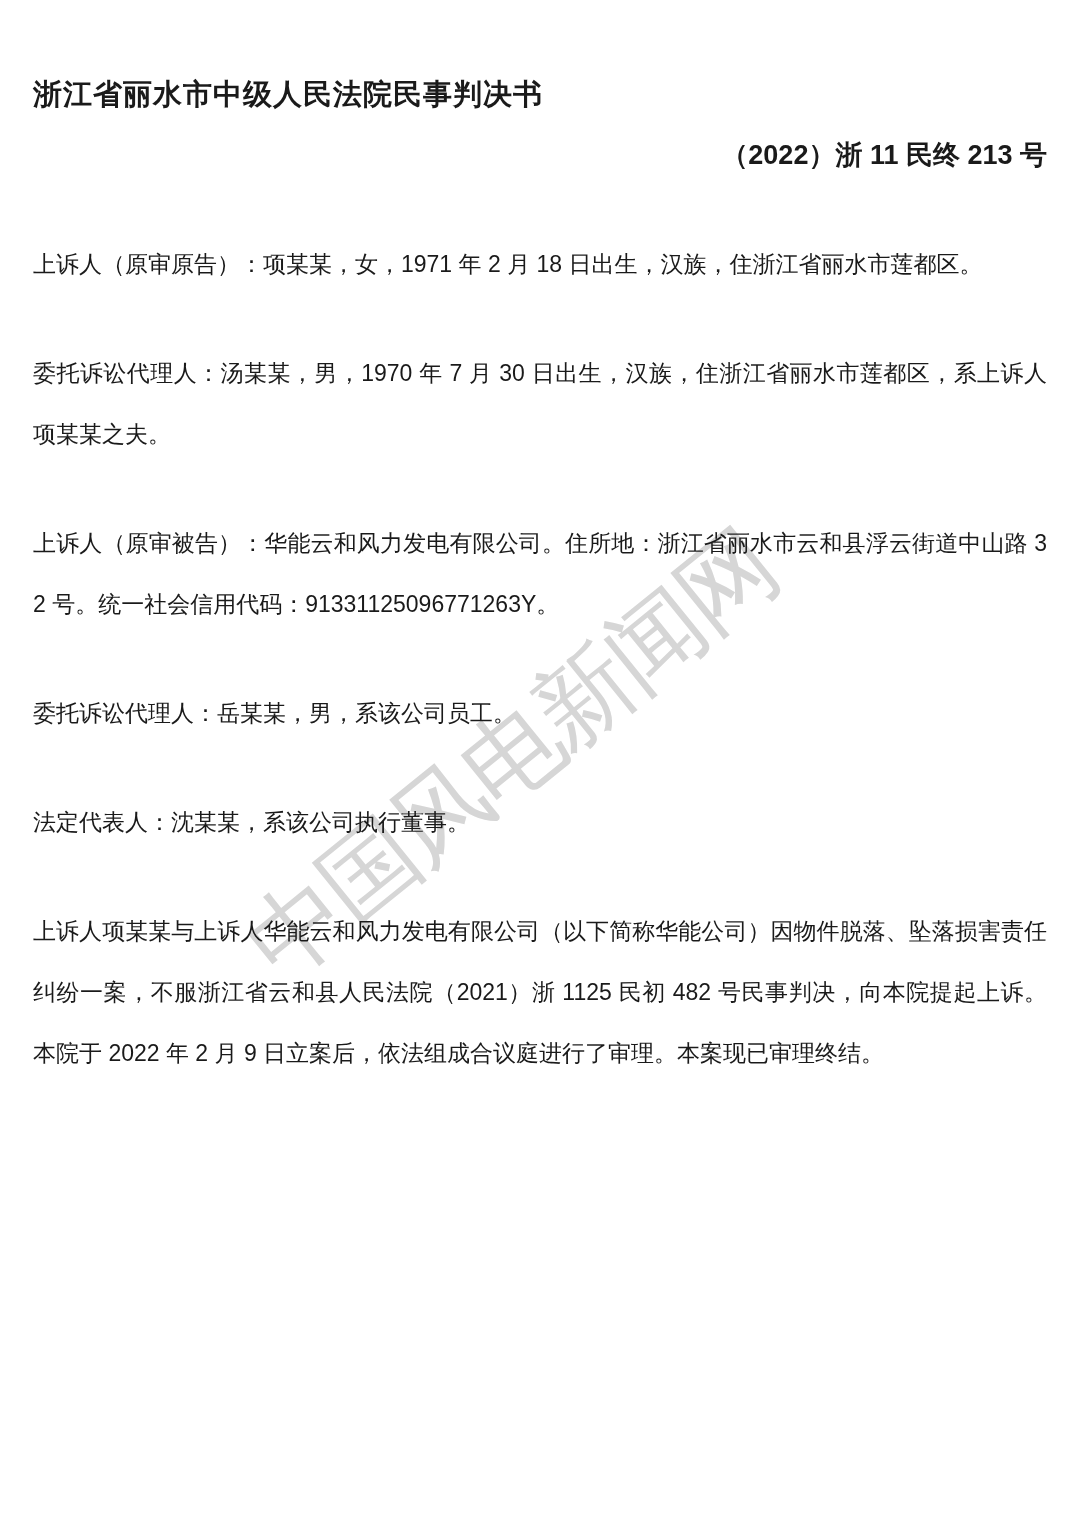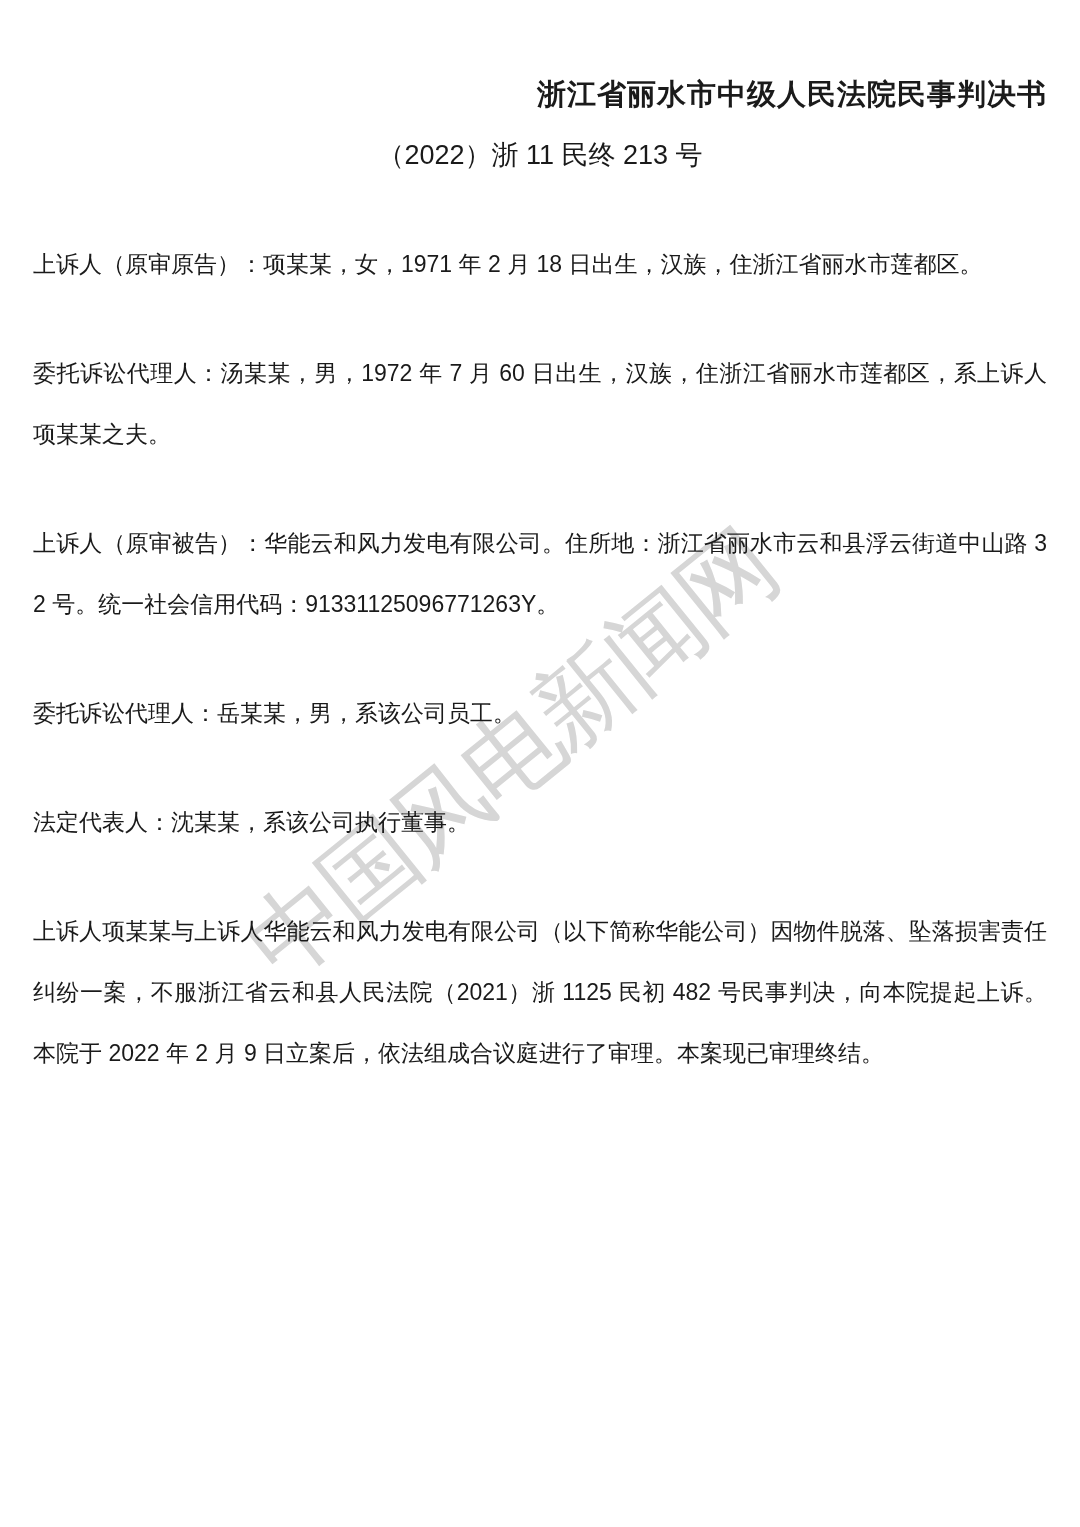--- a/index.html
+++ b/index.html
@@ -35,29 +35,29 @@
   .content {
     position: relative;
     z-index: 1;
     padding: 64px 33px 0 33px;
   }
   .doc-title {
     margin: 0;
     font-size: 29px;
     font-weight: bold;
     line-height: 61px;
-    text-align: right;
+    text-align: left;
     letter-spacing: 1px;
   }
   .case-number {
     margin: 0;
     font-size: 27px;
-    font-weight: normal;
+    font-weight: bold;
     line-height: 61px;
-    text-align: center;
+    text-align: right;
   }
   .body-para {
     margin: 48px 0 0 0;
     font-size: 23px;
     line-height: 61px;
     text-align: justify;
     text-justify: inter-ideograph;
     word-break: break-all;
   }
 </style>
@@ -70,21 +70,21 @@
 
   <div class="content">
 
     <h1 class="doc-title">浙江省丽水市中级人民法院民事判决书</h1>
 
     <div class="case-number">（2022）浙 11 民终 213 号</div>
 
     <p class="body-para">上诉人（原审原告）：项某某，女，1971 年 2 月 18 日出生，汉族，住浙江省丽水市莲都区。</p>
 
 
-    <p class="body-para">委托诉讼代理人：汤某某，男，1972 年 7 月 60 日出生，汉族，住浙江省丽水市莲都区，系上诉人项某某之夫。</p>
+    <p class="body-para">委托诉讼代理人：汤某某，男，1970 年 7 月 30 日出生，汉族，住浙江省丽水市莲都区，系上诉人项某某之夫。</p>
 
     <p class="body-para">上诉人（原审被告）：华能云和风力发电有限公司。住所地：浙江省丽水市云和县浮云街道中山路 32 号。统一社会信用代码：91331125096771263Y。</p>
 
     <p class="body-para">委托诉讼代理人：岳某某，男，系该公司员工。</p>
 
     <p class="body-para">法定代表人：沈某某，系该公司执行董事。</p>
 
 
     <p class="body-para">上诉人项某某与上诉人华能云和风力发电有限公司（以下简称华能公司）因物件脱落、坠落损害责任纠纷一案，不服浙江省云和县人民法院（2021）浙 1125 民初 482 号民事判决，向本院提起上诉。本院于 2022 年 2 月 9 日立案后，依法组成合议庭进行了审理。本案现已审理终结。</p>
 

